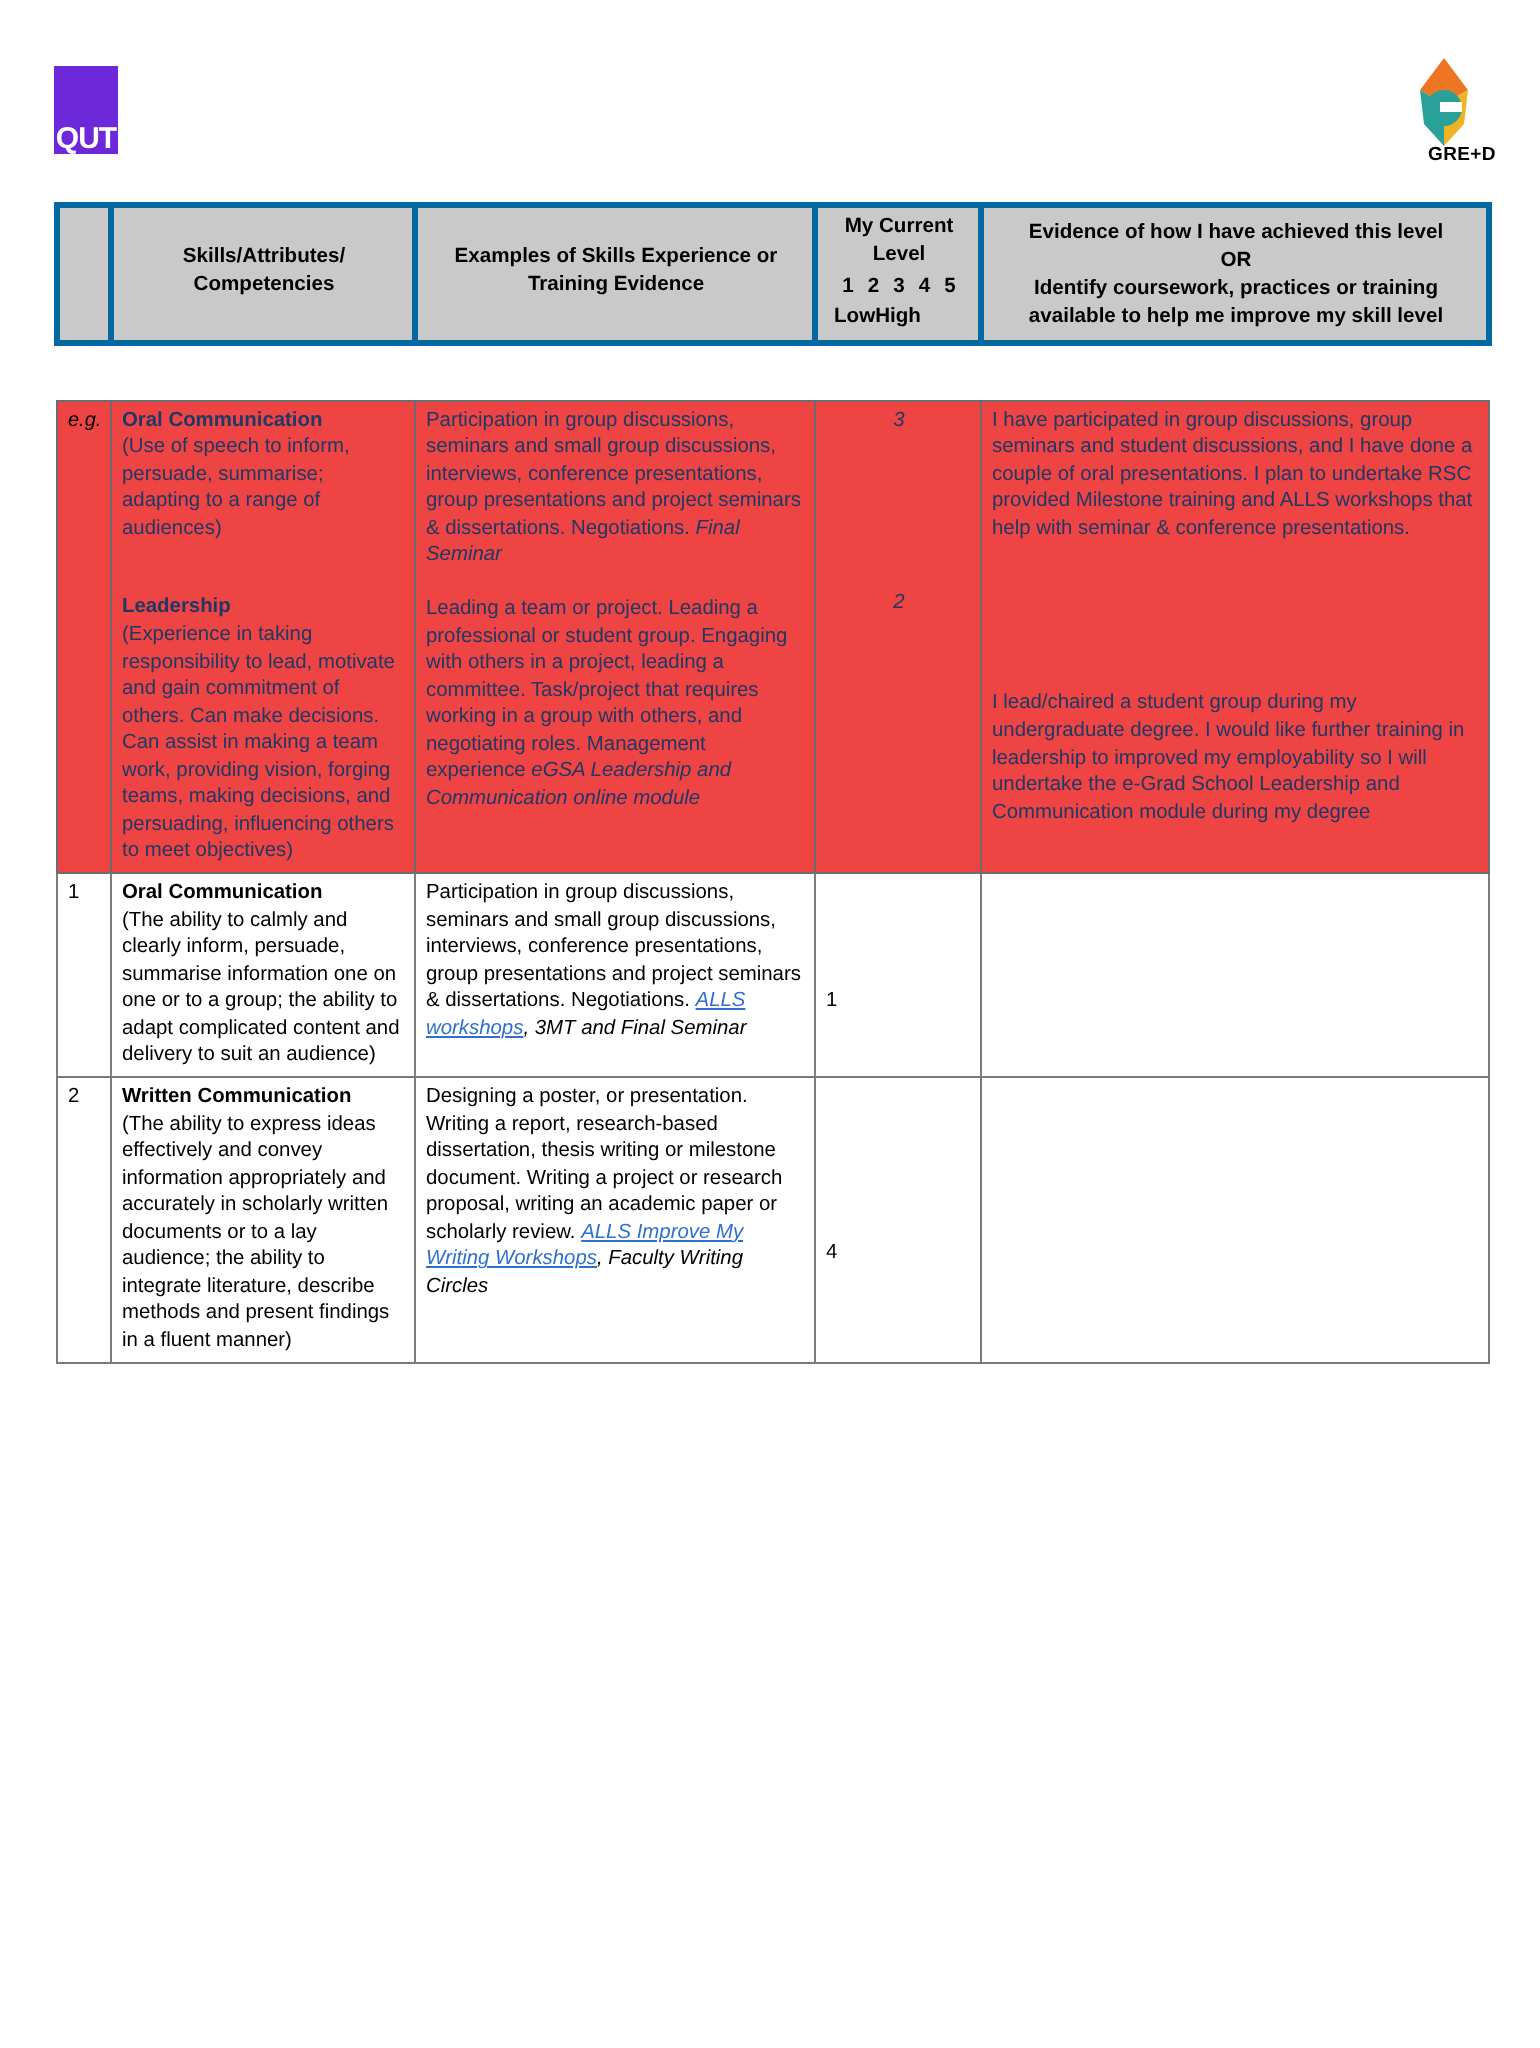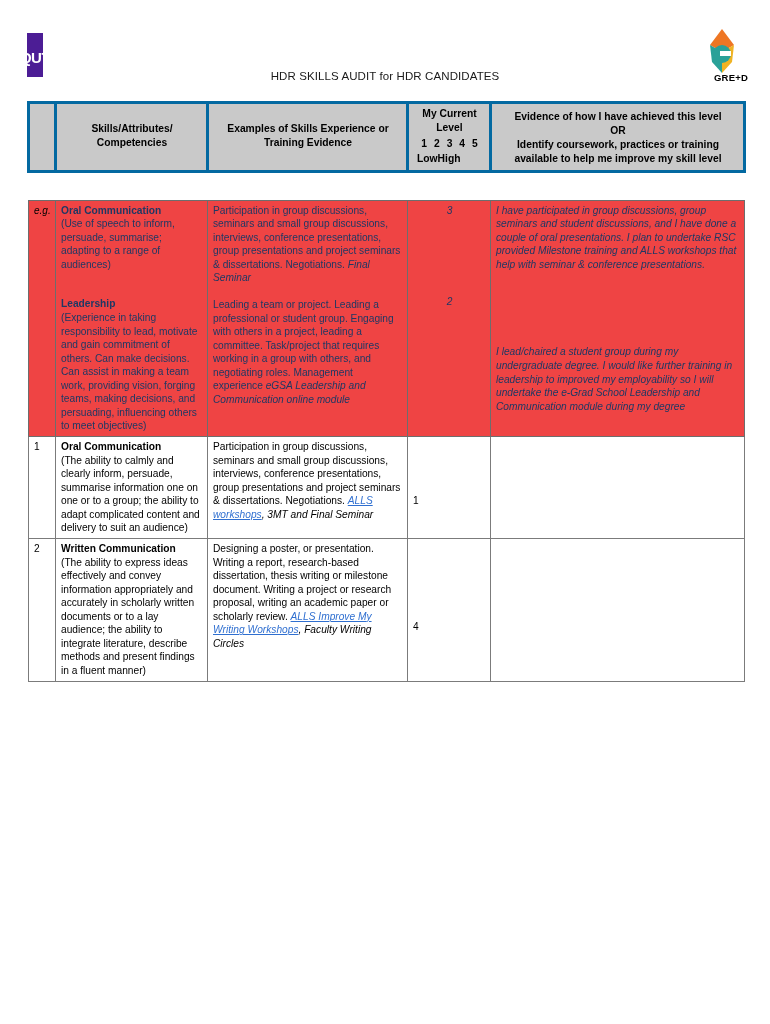--- a/index.html
+++ b/index.html
@@ -18,25 +18,25 @@
 
   
   .doc-header {
     position: relative;
     height: 72px;
   }
   .qut-logo {
     position: absolute;
     left: 27px;
     top: 33px;
-    width: 16px;
+    width: 32px;
     height: 44px;
-    background: #4c1d95;
+    background: #6d28d9;
     display: flex;
-    align-items: center;
+    align-items: flex-end;
     justify-content: center;
   }
   .qut-logo span {
     color: #ffffff;
     font-weight: bold;
     font-size: 15px;
     letter-spacing: -0.5px;
     line-height: 1;
     margin-top: 4px;
     font-family: "Liberation Sans", sans-serif;
@@ -143,21 +143,20 @@
   tr.example .title {
     font-weight: bold;
     color: #1f3864;
   }
   tr.example td.lvl {
     text-align: center;
     font-style: italic;
     color: #1f3864;
   }
   tr.example td.evid {
-    font-style: italic;
     color: #1f3864;
   }
 
   
   tr.item td { background: #ffffff; }
   tr.item td.num { font-size: 10.2px; }
   tr.item .title { font-weight: bold; }
   tr.item td.lvl { text-align: left; }
 
   .gap { height: 26px; }
@@ -173,21 +172,20 @@
 </style>
 </head>
 <body>
 
 <div class="doc-header">
 
   <div class="qut-logo">
     <span>QUT</span>
   </div>
 
-  <div class="doc-title">HDR SKILLS AUDIT for HDR CANDIDATES</div>
 
   <div class="gred-logo">
     <svg width="48" height="52" viewBox="0 0 48 52" xmlns="http://www.w3.org/2000/svg">
       <path d="M24 1 L36 17 L24 24 L12 17 Z" fill="#ee7623"></path>
       <path d="M12 17 L24 24 L24 45 L14 34 Z" fill="#2aa198"></path>
       <path d="M36 17 L24 24 L24 45 L34 34 Z" fill="#f0b323"></path>
       <circle cx="24" cy="26" r="9" fill="#2aa198"></circle>
       <rect x="22" y="23" width="11" height="5" fill="#ffffff"></rect>
     </svg>
   </div>

